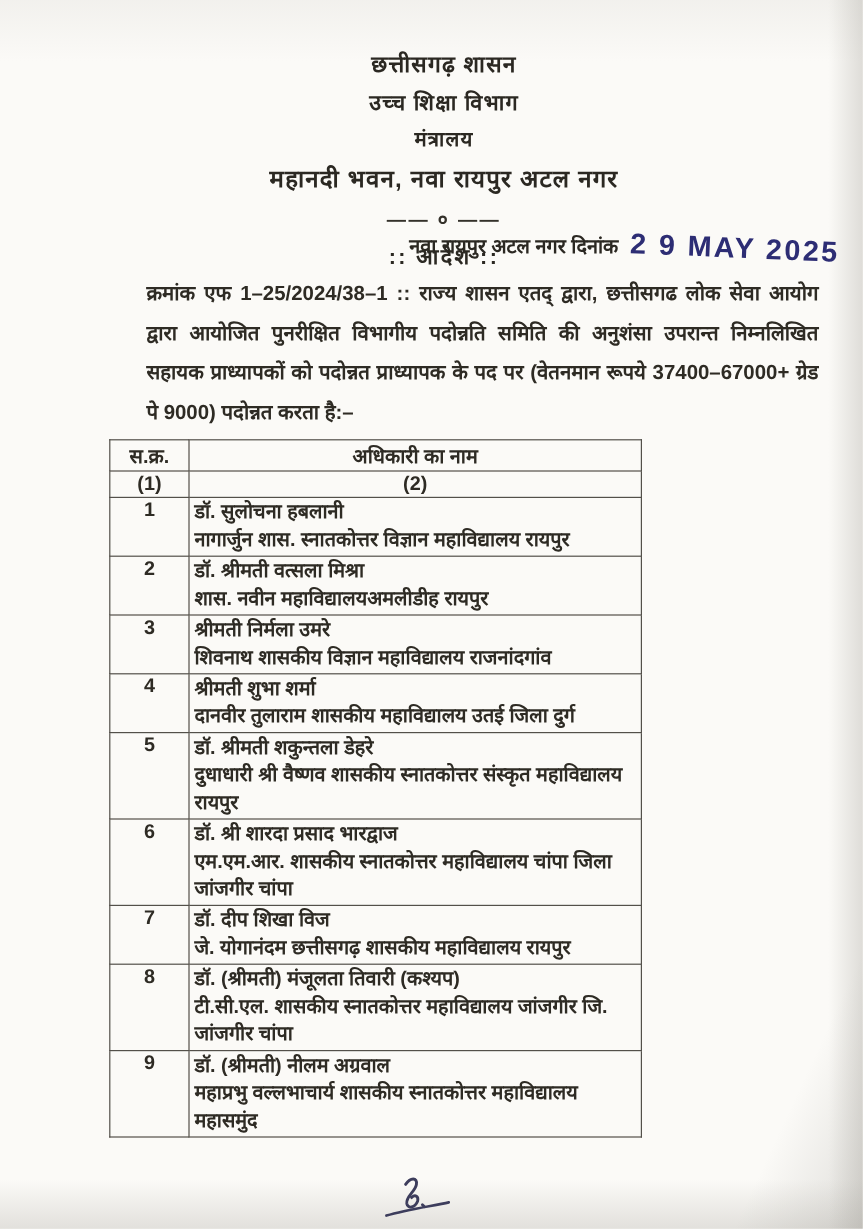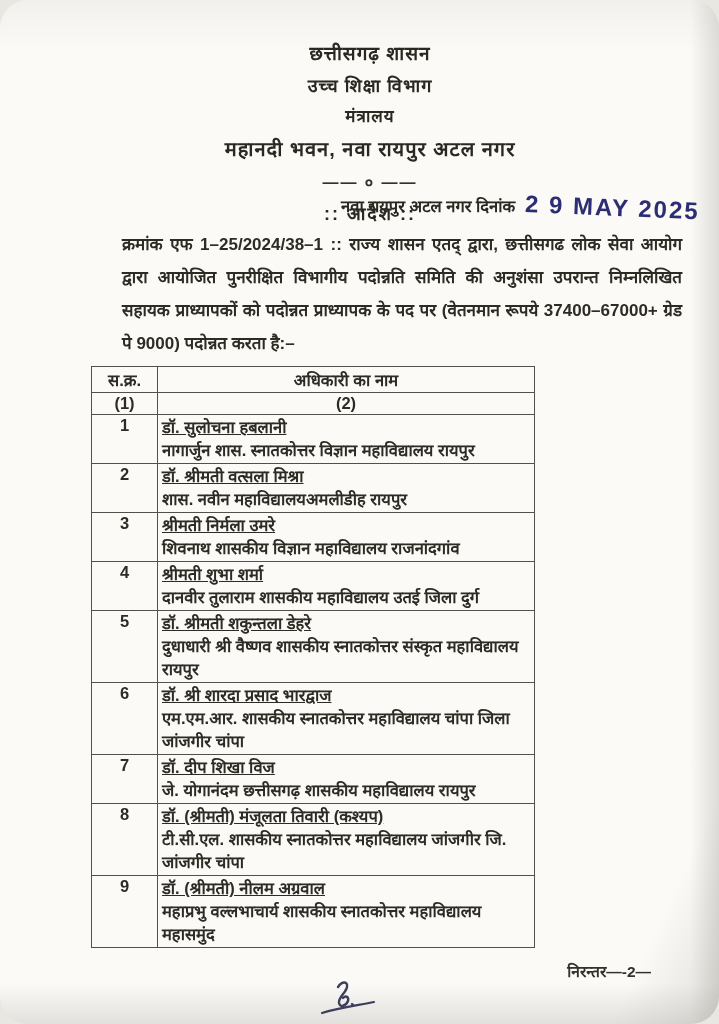--- a/index.html
+++ b/index.html
@@ -17,21 +17,20 @@
   .page {
     position: relative;
     width: 719px;
     height: 1024px;
     background:
       linear-gradient(to left, rgba(168,165,158,0.35) 0%, rgba(168,165,158,0.0) 4%),
       linear-gradient(to top, rgba(168,165,158,0.30) 0%, rgba(168,165,158,0.0) 4%),
       linear-gradient(295deg, rgba(150,148,142,0.28) 0%, rgba(150,148,142,0.0) 9%),
       linear-gradient(180deg, rgba(200,198,192,0.18) 0%, rgba(255,255,255,0.0) 5%),
       #fbfaf7;
-    border-radius: 28px;
   }
   
   .header {
     position: absolute;
     top: 40px;
     left: 0;
     width: 740px;
     text-align: center;
     font-weight: bold;
   }
@@ -117,21 +116,21 @@
     border-bottom: 4px double #53504a;
   }
   td.sno {
     text-align: center;
     padding-top: 4px;
   }
   td.entry {
     padding: 3px 6px 4px 11px;
     line-height: 23px;
   }
-  td.entry .name { display: block; text-decoration: underline; }
+  td.entry .name { display: block; }
   td.entry .college { display: block; }
   
   .continuation {
     position: absolute;
     top: 960px;
     left: 91px;
     width: 560px;
     text-align: right;
     font-size: 15.5px;
     font-weight: 600;
@@ -240,20 +239,19 @@
       <tr>
         <td class="sno">9</td>
         <td class="entry">
           <span class="name">डॉ. (श्रीमती) नीलम अग्रवाल</span>
           <span class="college">महाप्रभु वल्लभाचार्य शासकीय स्नातकोत्तर महाविद्यालय महासमुंद</span>
         </td>
       </tr>
     </tbody>
   </table>
 
-  <div class="continuation">निरन्तर—-2—</div>
 
   <svg class="signature" viewBox="0 0 80 50">
     <path d="M30 12 C34 6, 40 6, 39 12 C38 18, 30 22, 31 28 C32 33, 38 31, 40 26 C41 22, 38 20, 35 23 M44 29 l1.5 1.5" fill="none" stroke="#3d3d5c" stroke-width="2.4" stroke-linecap="round"></path>
     <path d="M14 38 C30 33, 52 30, 66 27" fill="none" stroke="#3d3d5c" stroke-width="2.2" stroke-linecap="round"></path>
   </svg>
 
 </div>
 
 </body></html>

